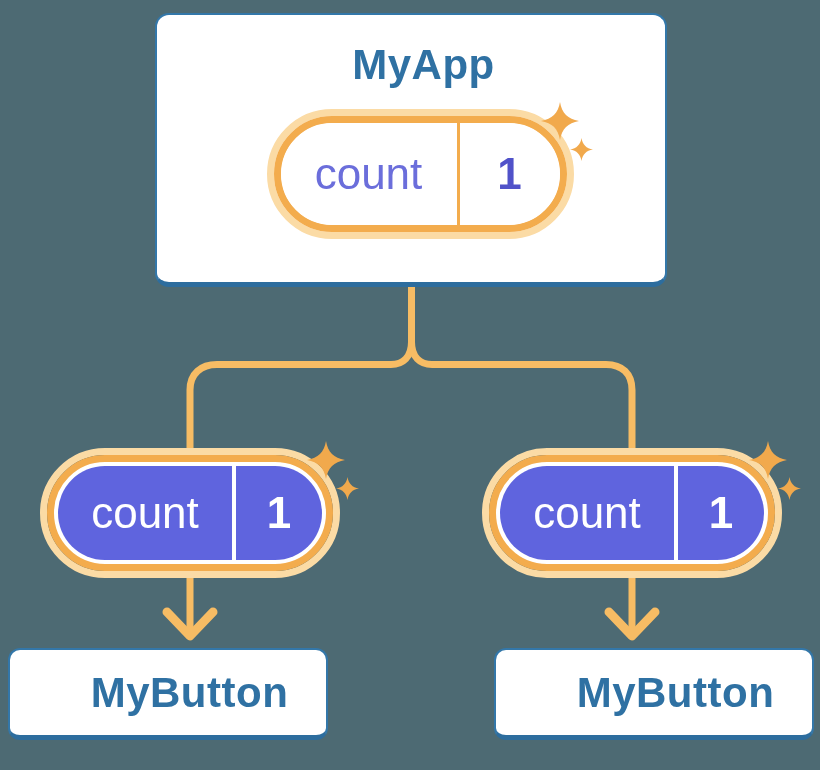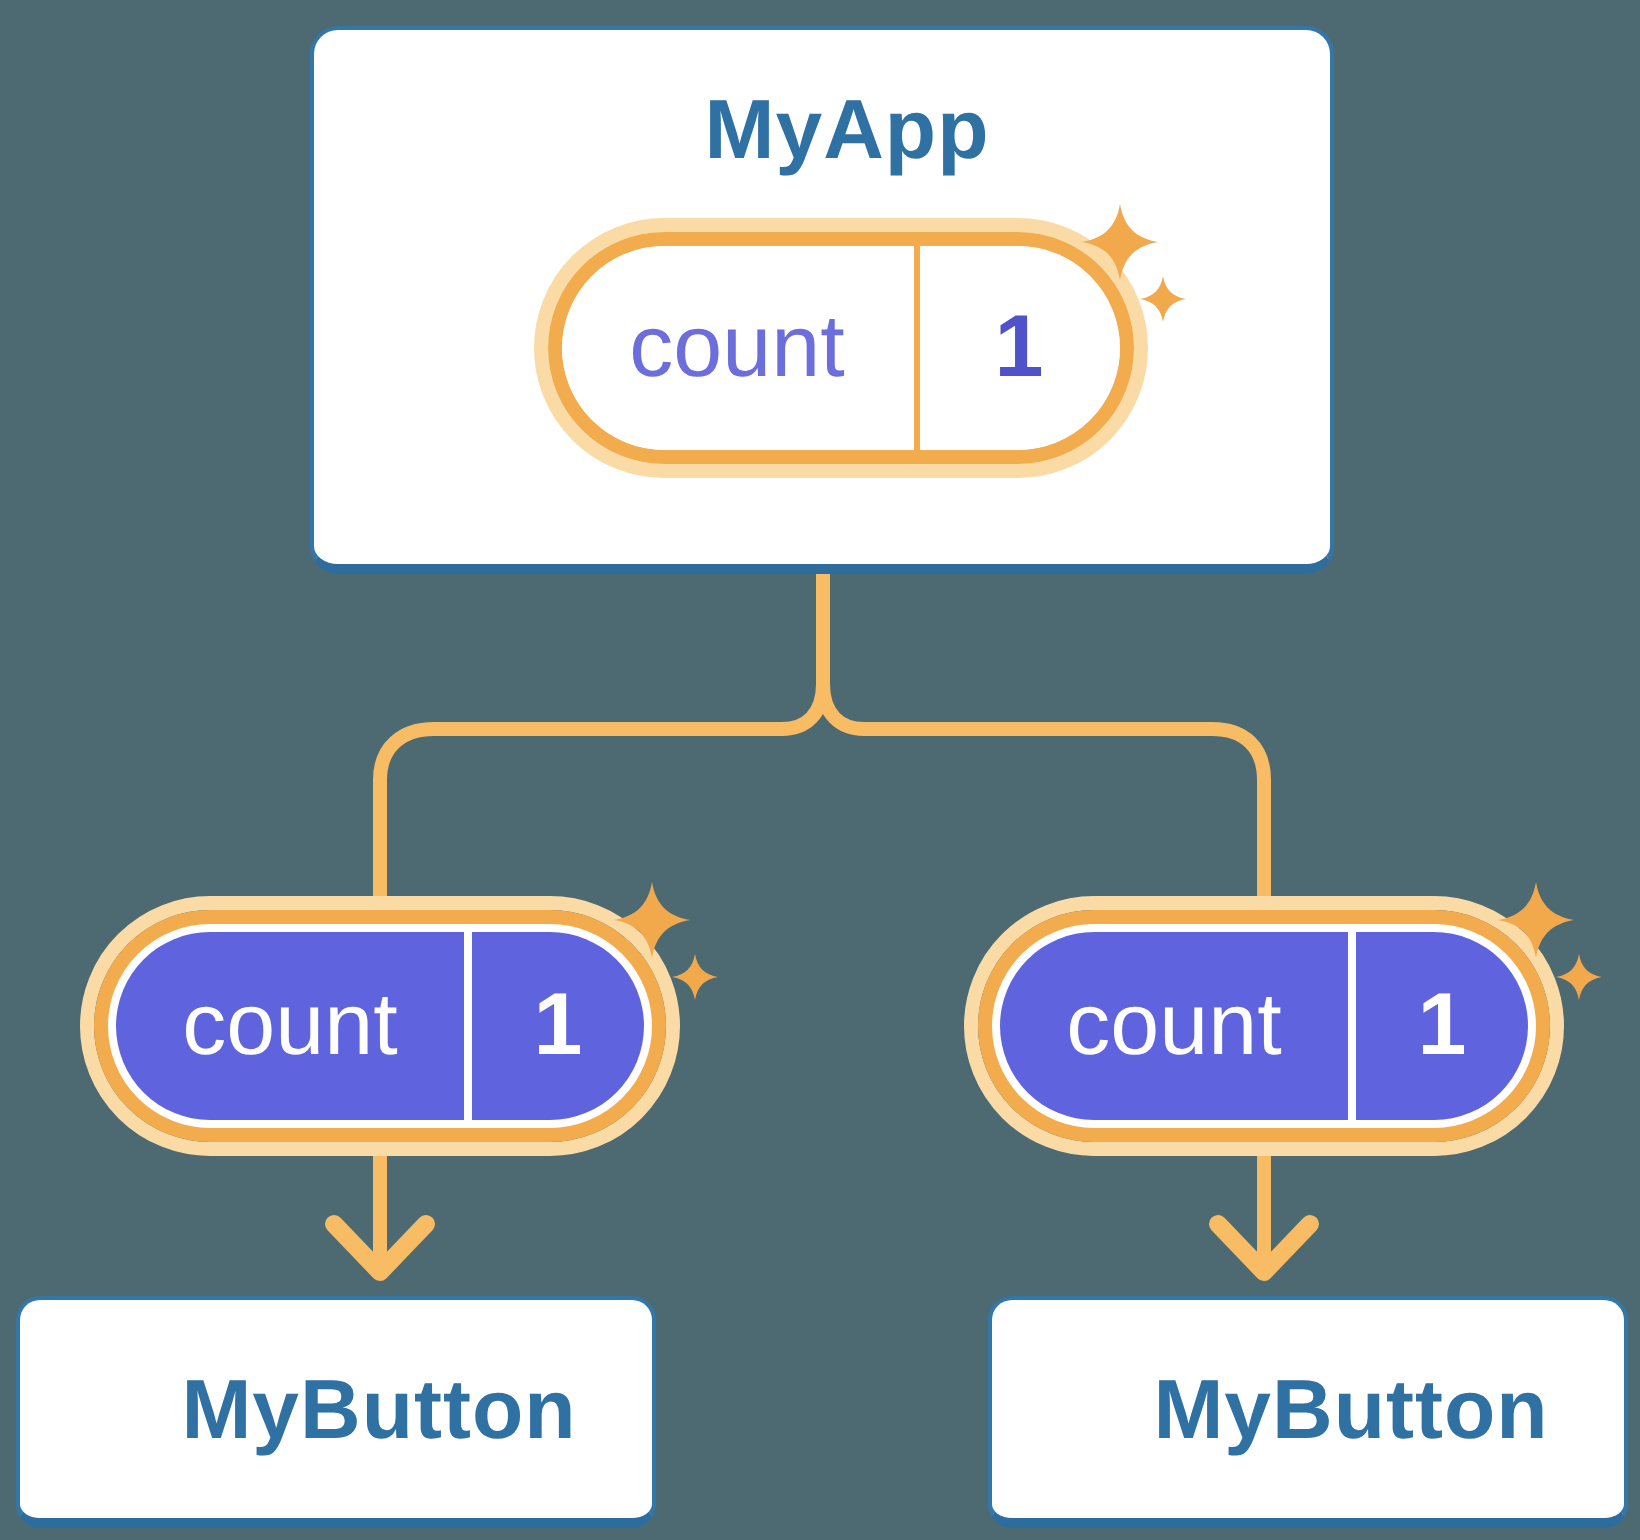--- a/index.html
+++ b/index.html
@@ -61,21 +61,21 @@
   .node-title {
     text-align: center;
     margin-top: 26px;
     font-size: 42px;
     font-weight: 600;
     letter-spacing: 0.5px;
     color: var(--heading-text);
     margin-left: 25px;
   }
   .card-child {
-    left: 8px; top: 648px; width: 320px; height: 116px;
+    left: 8px; top: 648px; width: 320px; height: 92px;
     border-radius: 12px;
     display: flex; align-items: center; justify-content: center; padding-left: 18px;
   }
   .card-child-right { left: 494px; }
   .card-child .node-title { margin-top: 0; }
 
   .pill {
     position: relative;
     width: 300px; height: 130px;
     border: 7px solid var(--pill-halo);

